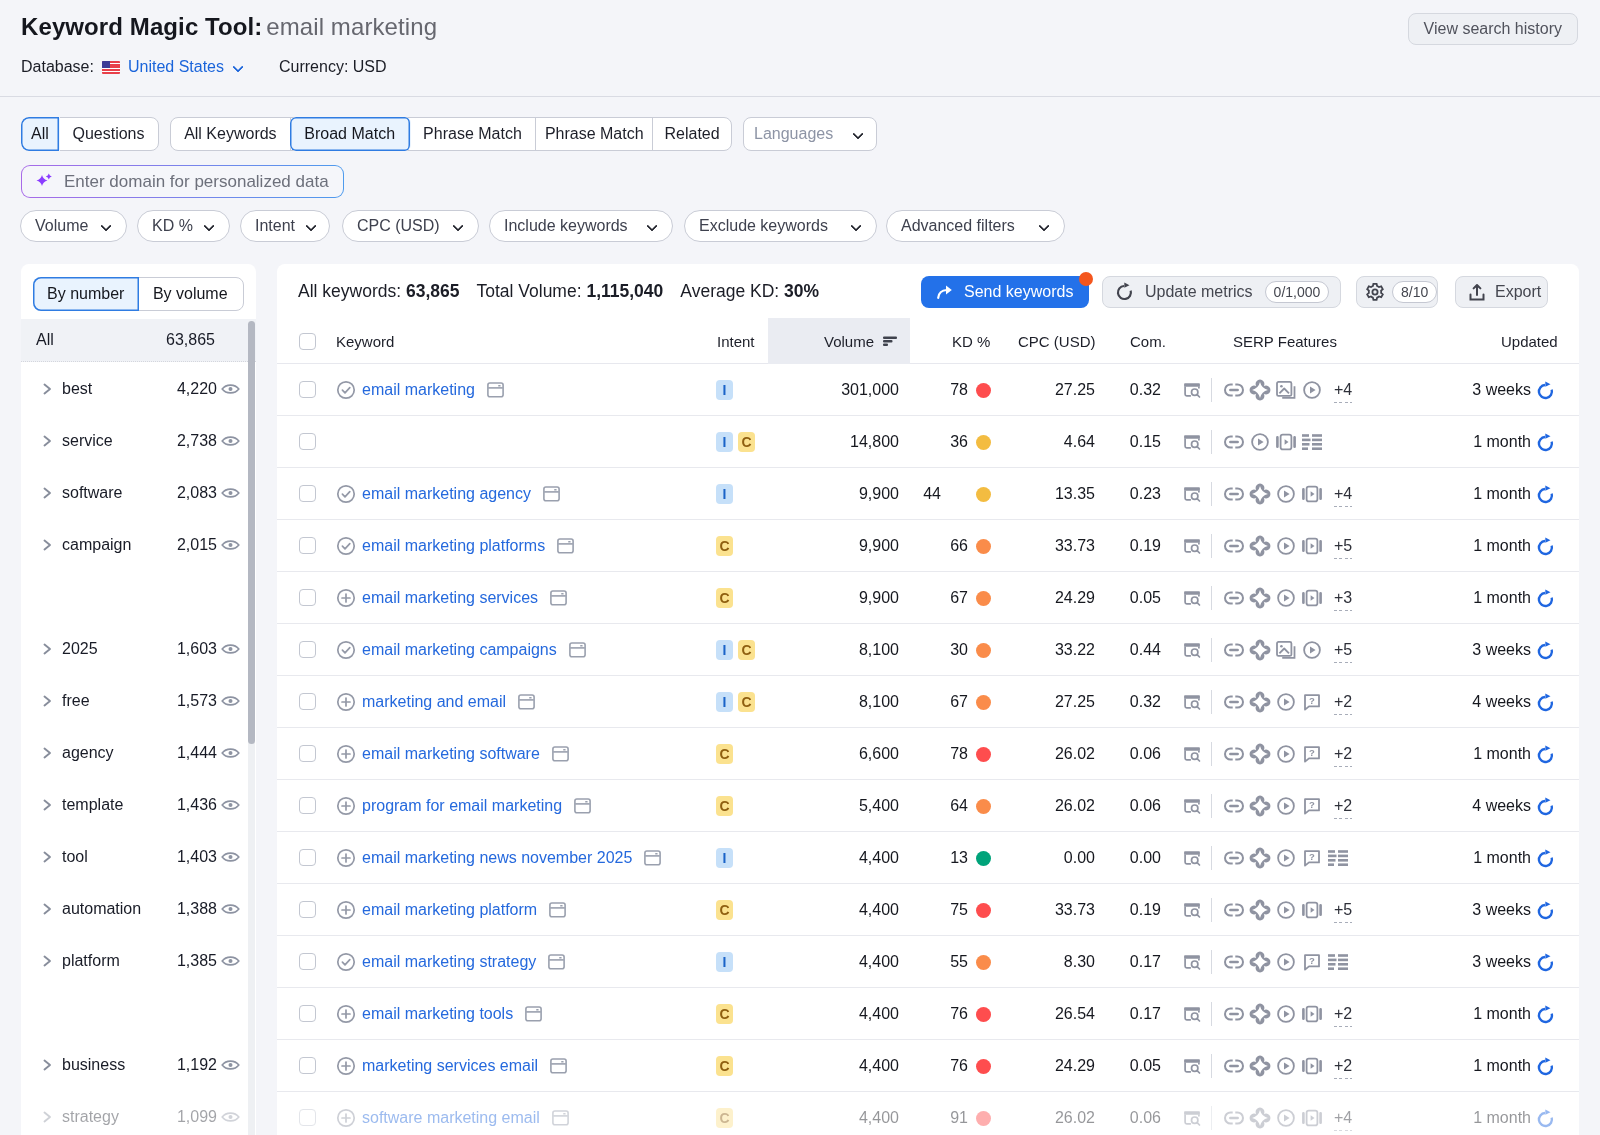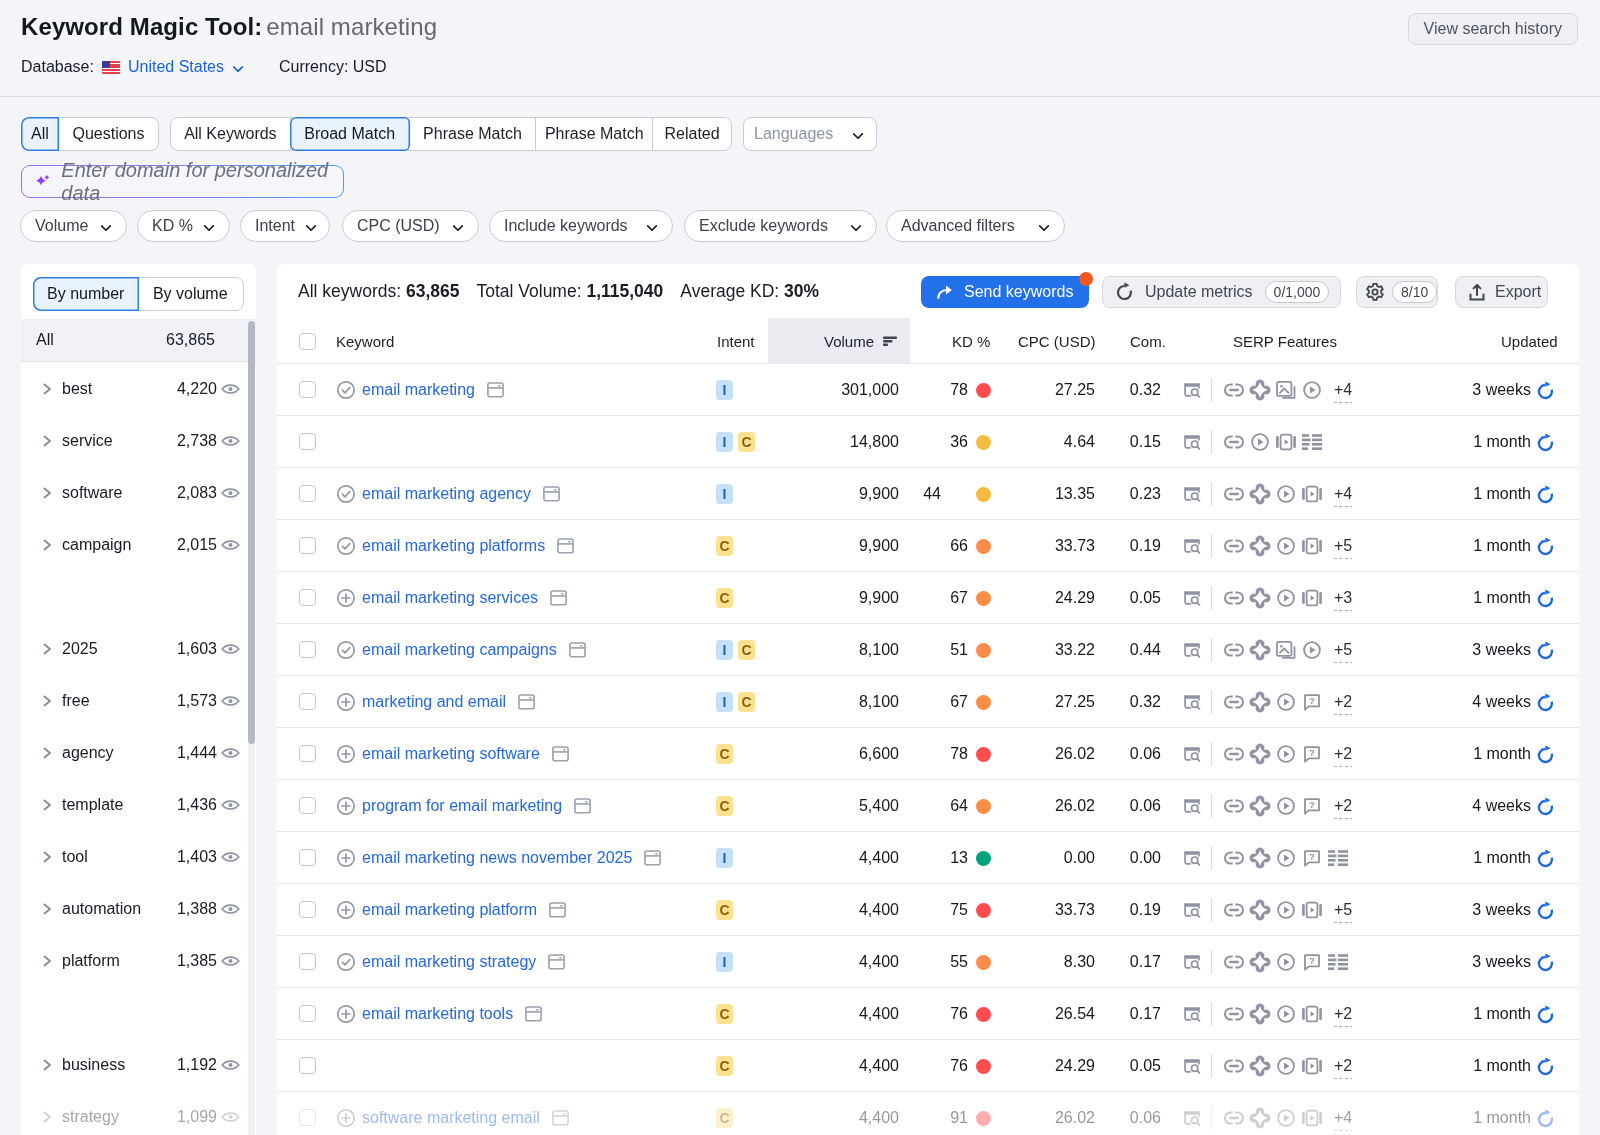--- a/index.html
+++ b/index.html
@@ -18,21 +18,21 @@
 .chev { display:inline-block; width:12px; height:12px; position:relative; }
 .chev:after { content:""; position:absolute; left:2px; top:2px; width:6px; height:6px; border-right:2px solid currentColor; border-bottom:2px solid currentColor; transform:rotate(45deg); border-radius:1px;}
 .hr1 { left:0; top:96px; width:1600px; height:1px; background:#d9dbe3; }
 .tabgroup { top:117px; height:34px; display:flex; background:#fff; border:1px solid #c9ccd6; border-radius:8px;}
 .tab { height:32px; display:flex; align-items:center; justify-content:center; font-size:16px; color:#1d1f29; border-right:1px solid #c9ccd6; white-space:nowrap;}
 .tab:last-child { border-right:none; }
 .tab.sel { background:#e9f3fe; box-shadow:inset 0 0 0 1.5px #2f7ce2; border-radius:6px; border-right-color:transparent; color:#15171e; margin:-1px; height:34px; position:relative; z-index:2;}
 .langs { left:743px; top:117px; width:134px; height:34px; background:#fff; border:1px solid #c9ccd6; border-radius:8px; display:flex; align-items:center; padding:0 12px 0 10px; font-size:16px; color:#8d94a5;}
 .langs .chev { color:#23252e; margin-left:auto;}
 .domain { left:21px; top:165px; width:323px; height:33px; border-radius:9px; background:linear-gradient(90deg,#a86ae8,#4e9bed); padding:1px;}
-.domain .in { width:100%; height:100%; border-radius:8px; background:#f5f6fa; display:flex; align-items:center; padding:0 12px; font-size:20px; color:#6d707b;font-style:italic;}
+.domain .in { width:100%; height:100%; border-radius:8px; background:#f5f6fa; display:flex; align-items:center; padding:0 12px; font-size:17px; color:#6d707b;}
 .domain .in svg { margin-right:10px; }
 .pill { top:210px; white-space:nowrap; height:32px; background:#fff; border:1px solid #c9ccd6; border-radius:16px; display:flex; align-items:center; font-size:16px; color:#3e414e; padding:0 14px; justify-content:space-between;}
 .pill .chev { color:#23252e; margin-left:10px;}
 .card { background:#fff; border-radius:8px 8px 0 0; }
 .sidebar { left:21px; top:264px; width:235px; height:871px; }
 .maincard { left:277px; top:264px; width:1302px; height:871px; }
 .seg { left:12px; top:13px; width:211px; height:34px; display:flex; border:1px solid #c9ccd6; border-radius:8px; background:#fff; }
 .seg > div { flex:1; display:flex; align-items:center; justify-content:center; font-size:16px; color:#15171e;}
 .seg .sel { background:#e9f3fe; box-shadow:inset 0 0 0 1.5px #2f7ce2; border-radius:8px 0 0 8px; margin:-1px; position:relative; z-index:2;}
 .allrow { left:0; top:55px; width:235px; height:43px; background:#f0f2f6; display:flex; align-items:center; font-size:16px; border-bottom:1px dotted #d4d6dd;}
@@ -590,21 +590,21 @@
         <span class="t link">email marketing campaigns</span>
         <svg width="17" height="16" viewBox="0 0 17 16">
           <rect x="0.9" y="1.0" width="15.2" height="13.8" rx="2" fill="none" stroke="#9aa0ae" stroke-width="1.6"></rect>
 <path d="M1.2 5.9 h14.6" stroke="#9aa0ae" stroke-width="1.6"></path>
 <rect x="11.2" y="2.9" width="2.4" height="1.7" rx="0.4" fill="#9aa0ae"></rect>
         </svg>
       </span>
 <span class="badge bI" style="left:439px;">I</span>
       <span class="badge bC" style="left:461px;">C</span>
 <span class="cell num" style="right:680px;">8,100</span>
-<span class="cell num" style="right:611px;">51</span>
+<span class="cell num" style="right:611px;">30</span>
 <span class="dot" style="position:absolute; left:699px; top:18.5px; background:#fa8c4a;"></span>
 <span class="cell num" style="right:484px;">33.22</span>
 <span class="cell num" style="right:418px;">0.44</span>
 <span style="position:absolute; left:905px; top:50%; transform:translateY(-50%); line-height:0;"><svg width="20" height="20" viewBox="0 0 20 20">
           <rect x="2.1" y="3.2" width="15.8" height="3.6" rx="0.9" fill="#8f93a1"></rect>
 <path d="M3.1 6.5 V14.3 Q3.1 15.9 4.7 15.9 H8.9" fill="none" stroke="#8f93a1" stroke-width="1.7"></path>
 <path d="M16.9 6.5 v1.9" stroke="#8f93a1" stroke-width="1.7" fill="none"></path>
 <circle cx="12.7" cy="12.2" r="3.2" fill="none" stroke="#8f93a1" stroke-width="1.7"></circle>
 <path d="M15.1 14.6 L17.5 17.0" stroke="#8f93a1" stroke-width="1.7" stroke-linecap="round"></path>
         </svg></span>
@@ -1013,20 +1013,32 @@
         </svg></span>
 <span class="plusn" style="position:absolute; left:1057px; top:19px;">+2</span>
 <span class="cell upd" style="right:48px;">1 month</span>
 <span style="position:absolute; right:23px; top:17px; line-height:0;"><svg width="20" height="20" viewBox="0 0 20 20">
           <path d="M 9.0 4.0 A 6.5 6.5 0 1 0 15.67 8.67" fill="none" stroke="#1f66e0" stroke-width="2.4"></path>
 <path d="M 9.3 0.6 L 14.5 3.2 L 9.3 5.8 Z" fill="#1f66e0"></path>
         </svg></span>
 </div>
 <div class="trow" style="top:776px;">
 <span class="checkbox" style="position:absolute; left:22px; top:17px;"></span>
+<span class="kwflex">
+        <svg width="20" height="20" viewBox="0 0 20 20">
+          <circle cx="10" cy="10" r="8.2" fill="none" stroke="#9499a7" stroke-width="1.7"></circle>
+<path d="M10 6 v8 M6 10 h8" stroke="#9499a7" stroke-width="1.7" stroke-linecap="round"></path>
+        </svg>
+        <span class="t link">marketing services email</span>
+        <svg width="17" height="16" viewBox="0 0 17 16">
+          <rect x="0.9" y="1.0" width="15.2" height="13.8" rx="2" fill="none" stroke="#9aa0ae" stroke-width="1.6"></rect>
+<path d="M1.2 5.9 h14.6" stroke="#9aa0ae" stroke-width="1.6"></path>
+<rect x="11.2" y="2.9" width="2.4" height="1.7" rx="0.4" fill="#9aa0ae"></rect>
+        </svg>
+      </span>
 <span class="badge bC" style="left:439px;">C</span>
 <span class="cell num" style="right:680px;">4,400</span>
 <span class="cell num" style="right:611px;">76</span>
 <span class="dot" style="position:absolute; left:699px; top:18.5px; background:#fe4d4e;"></span>
 <span class="cell num" style="right:484px;">24.29</span>
 <span class="cell num" style="right:418px;">0.05</span>
 <span style="position:absolute; left:905px; top:50%; transform:translateY(-50%); line-height:0;"><svg width="20" height="20" viewBox="0 0 20 20">
           <rect x="2.1" y="3.2" width="15.8" height="3.6" rx="0.9" fill="#8f93a1"></rect>
 <path d="M3.1 6.5 V14.3 Q3.1 15.9 4.7 15.9 H8.9" fill="none" stroke="#8f93a1" stroke-width="1.7"></path>
 <path d="M16.9 6.5 v1.9" stroke="#8f93a1" stroke-width="1.7" fill="none"></path>

